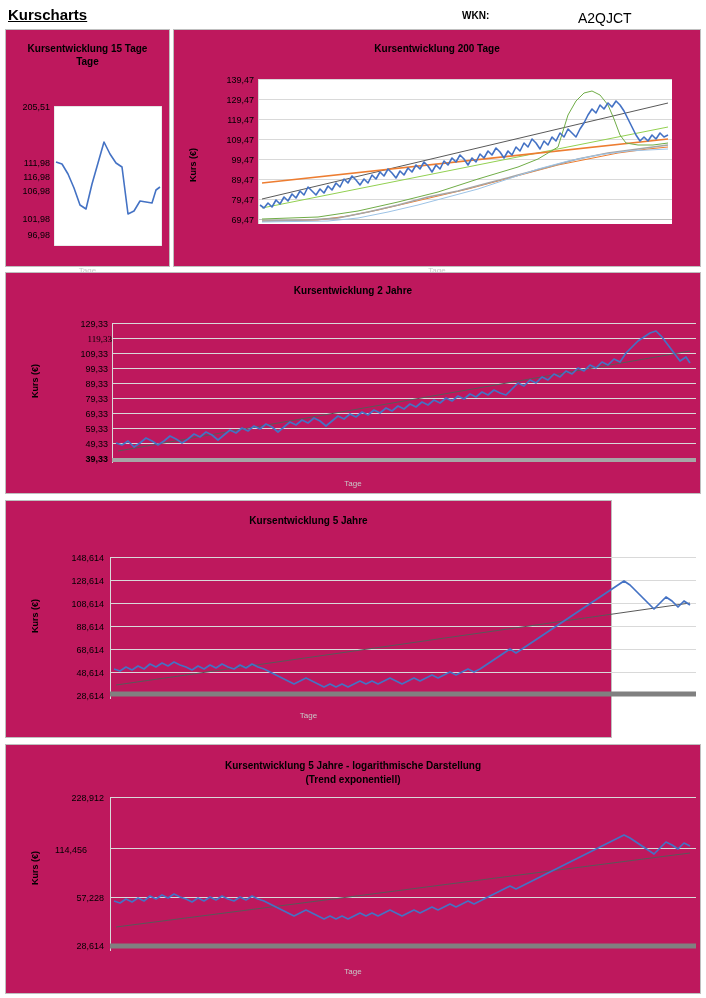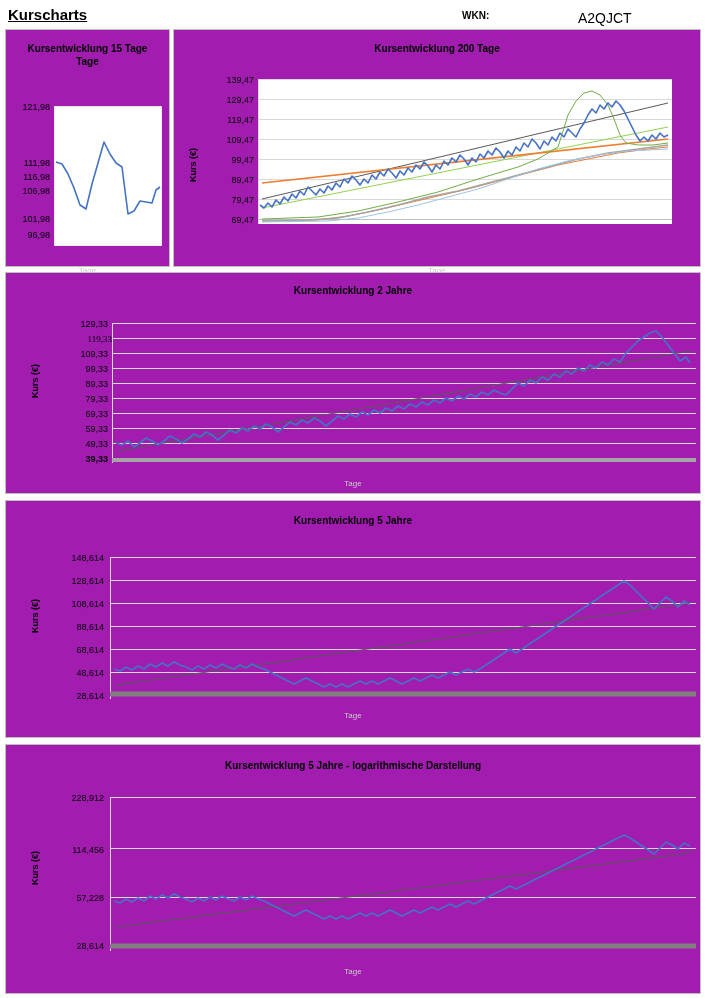--- a/index.html
+++ b/index.html
@@ -27,21 +27,21 @@
   }
   .wkn-value{
     position:absolute;left:578px;top:10px;
     font-size:14px;
   }
 
   
   .panel{
     position:absolute;
     border:1px solid #bfbfbf;
-    background:#a21caf;
+    background:#be185d;
     box-sizing:border-box;
   }
   .panel-title{
     position:absolute;left:0;width:100%;
     text-align:center;
     font-size:10px;font-weight:bold;
     line-height:13px;
   }
   .plot{
     position:absolute;
@@ -75,21 +75,21 @@
   <div class="header">
     <div class="title">Kurscharts</div>
     <div class="wkn-label">WKN:</div>
     <div class="wkn-value">A2QJCT</div>
   </div>
 
   <div class="panel" style="left:5px;top:29px;width:165px;height:238px;">
     <div class="panel-title" style="top:12px;">Kursentwicklung 15 Tage</div>
     <div class="panel-title" style="top:25px;">Tage</div>
 
-    <div class="ytick" style="left:2px;top:72px;width:42px;">121,98</div>
+    <div class="ytick" style="left:2px;top:72px;width:42px;">205,51</div>
     <div class="ytick" style="left:2px;top:100px;width:42px;margin-top:42px;">116,98</div>
     <div class="ytick" style="left:2px;top:128px;width:42px;">111,98</div>
     <div class="ytick" style="left:2px;top:156px;width:42px;">106,98</div>
     <div class="ytick" style="left:2px;top:184px;width:42px;">101,98</div>
     <div class="ytick" style="left:2px;top:200px;width:42px;">96,98</div>
 
     <div class="plot" style="left:48px;top:76px;width:108px;height:140px;">
       <svg width="108" height="140" viewBox="0 0 108 140">
         <rect x="0" y="0" width="108" height="140" fill="#ffffff" stroke="#d9d9d9" stroke-width="1"></rect>
         <line x1="0" y1="0" x2="108" y2="0" stroke="#d9d9d9" stroke-width="1"></line>
@@ -173,21 +173,21 @@
         <line x1="0" y1="120.5" x2="584" y2="120.5" stroke="#d9d9d9"></line>
         <line x1="0.5" y1="0" x2="0.5" y2="140" stroke="#d9d9d9"></line>
         <line x1="0" y1="137" x2="584" y2="137" stroke="#a6a6a6" stroke-width="4"></line>
         <line x1="6" y1="128" x2="578" y2="28" stroke="#595959" stroke-width="1"></line>
         <polyline points="4,120 10,122 16,118 22,124 28,120 34,115 40,118 46,122 52,118 58,113 64,116 70,120 76,116 82,111 88,114 94,109 100,112 106,117 112,112 118,107 124,110 130,105 136,108 142,103 148,106 154,101 160,104 166,109 172,104 178,99 184,102 190,97 196,100 202,95 208,98 214,103 220,98 226,93 232,96 238,91 244,94 250,89 256,92 262,87 268,90 274,85 280,88 286,83 292,86 298,81 304,84 310,79 316,82 322,77 328,80 334,75 340,78 346,73 352,76 358,71 364,74 370,69 376,72 382,67 388,70 394,72 400,66 406,60 412,63 418,57 424,60 430,54 436,57 442,51 448,54 454,48 460,51 466,45 472,48 478,42 484,45 490,39 496,42 502,36 508,39 514,30 520,24 526,18 532,14 538,10 544,8 550,14 556,22 562,30 568,38 574,34 578,40" fill="none" stroke="#4472c4" stroke-width="1.7" stroke-linejoin="round"></polyline>
       </svg>
     </div>
     <div class="xaxis-label" style="left:0;top:206px;">Tage</div>
   </div>
 
-  <div class="panel" style="left:5px;top:500px;width:696px;height:238px;">
+  <div class="panel" style="left:5px;top:500px;width:607px;height:238px;">
     <div class="panel-title" style="top:13px;">Kursentwicklung 5 Jahre</div>
 
     <div class="ylabel" style="left:24px;top:132px;">Kurs (€)</div>
 
     <div class="ytick" style="left:32px;top:52px;width:66px;">148,614</div>
     <div class="ytick" style="left:32px;top:75px;width:66px;">128,614</div>
     <div class="ytick" style="left:32px;top:98px;width:66px;">108,614</div>
     <div class="ytick" style="left:32px;top:121px;width:66px;">88,614</div>
     <div class="ytick" style="left:32px;top:144px;width:66px;">68,614</div>
     <div class="ytick" style="left:32px;top:167px;width:66px;">48,614</div>
@@ -205,25 +205,26 @@
         <line x1="0" y1="137" x2="586" y2="137" stroke="#808080" stroke-width="5"></line>
         <line x1="6" y1="128" x2="580" y2="46" stroke="#595959" stroke-width="1"></line>
         <polyline points="4,112 10,114 16,110 22,113 28,109 34,112 40,107 46,110 52,106 58,109 64,105 70,108 76,110 82,113 88,109 94,112 100,108 106,111 112,107 118,110 124,112 130,108 136,111 142,107 148,110 154,112 160,115 166,118 172,121 178,124 184,127 190,124 196,121 202,124 208,127 214,130 220,127 226,130 232,127 238,130 244,127 250,124 256,127 262,124 268,127 274,124 280,121 286,124 292,127 298,124 304,121 310,124 316,121 322,118 328,121 334,118 340,115 346,118 352,115 358,112 364,115 370,112 376,108 382,104 388,100 394,96 400,92 406,96 412,92 418,88 424,84 430,80 436,76 442,72 448,68 454,64 460,60 466,56 472,52 478,48 484,44 490,40 496,36 502,32 508,28 514,24 520,28 526,34 532,40 538,46 544,52 550,46 556,40 562,44 568,50 574,44 580,48" fill="none" stroke="#4472c4" stroke-width="1.7" stroke-linejoin="round"></polyline>
       </svg>
     </div>
     <div class="xaxis-label" style="left:0;top:210px;">Tage</div>
   </div>
 
   <div class="panel" style="left:5px;top:744px;width:696px;height:250px;">
     <div class="panel-title" style="top:14px;">Kursentwicklung 5 Jahre - logarithmische Darstellung</div>
+    <div class="panel-title" style="top:28px;">(Trend exponentiell)</div>
 
     <div class="ylabel" style="left:24px;top:140px;">Kurs (€)</div>
 
     <div class="ytick" style="left:32px;top:48px;width:66px;">228,912</div>
-    <div class="ytick" style="left:32px;top:100px;width:66px;">114,456</div>
+    <div class="ytick" style="left:32px;top:100px;width:66px;text-align:center;">114,456</div>
     <div class="ytick" style="left:32px;top:148px;width:66px;">57,228</div>
     <div class="ytick" style="left:32px;top:196px;width:66px;">28,614</div>
 
     <div class="plot" style="left:104px;top:52px;width:586px;height:154px;">
       <svg width="586" height="154" viewBox="0 0 586 154">
         <line x1="0" y1="0.5" x2="586" y2="0.5" stroke="#d9d9d9"></line>
         <line x1="0" y1="51.5" x2="586" y2="51.5" stroke="#d9d9d9"></line>
         <line x1="0" y1="100.5" x2="586" y2="100.5" stroke="#d9d9d9"></line>
         <line x1="0.5" y1="0" x2="0.5" y2="154" stroke="#d9d9d9"></line>
         <line x1="0" y1="149" x2="586" y2="149" stroke="#808080" stroke-width="5"></line>

